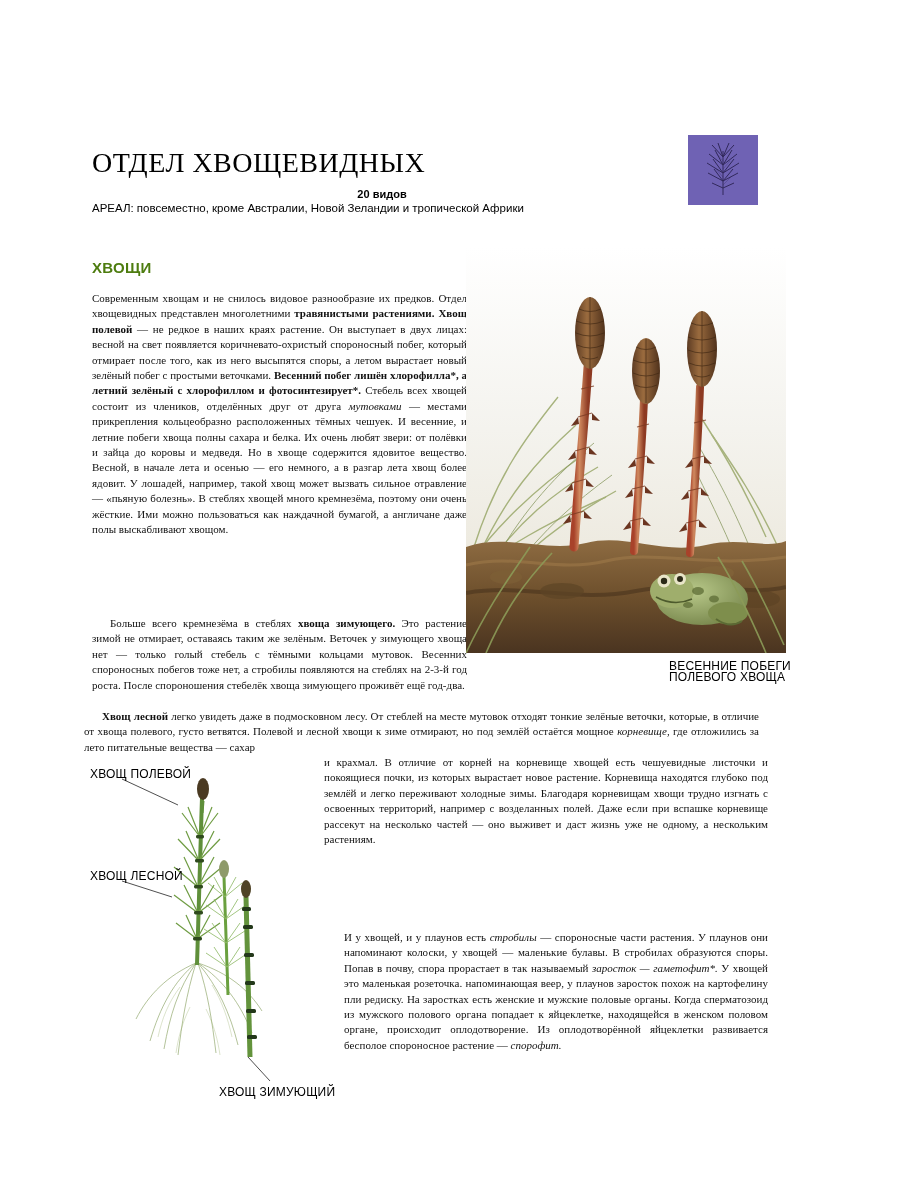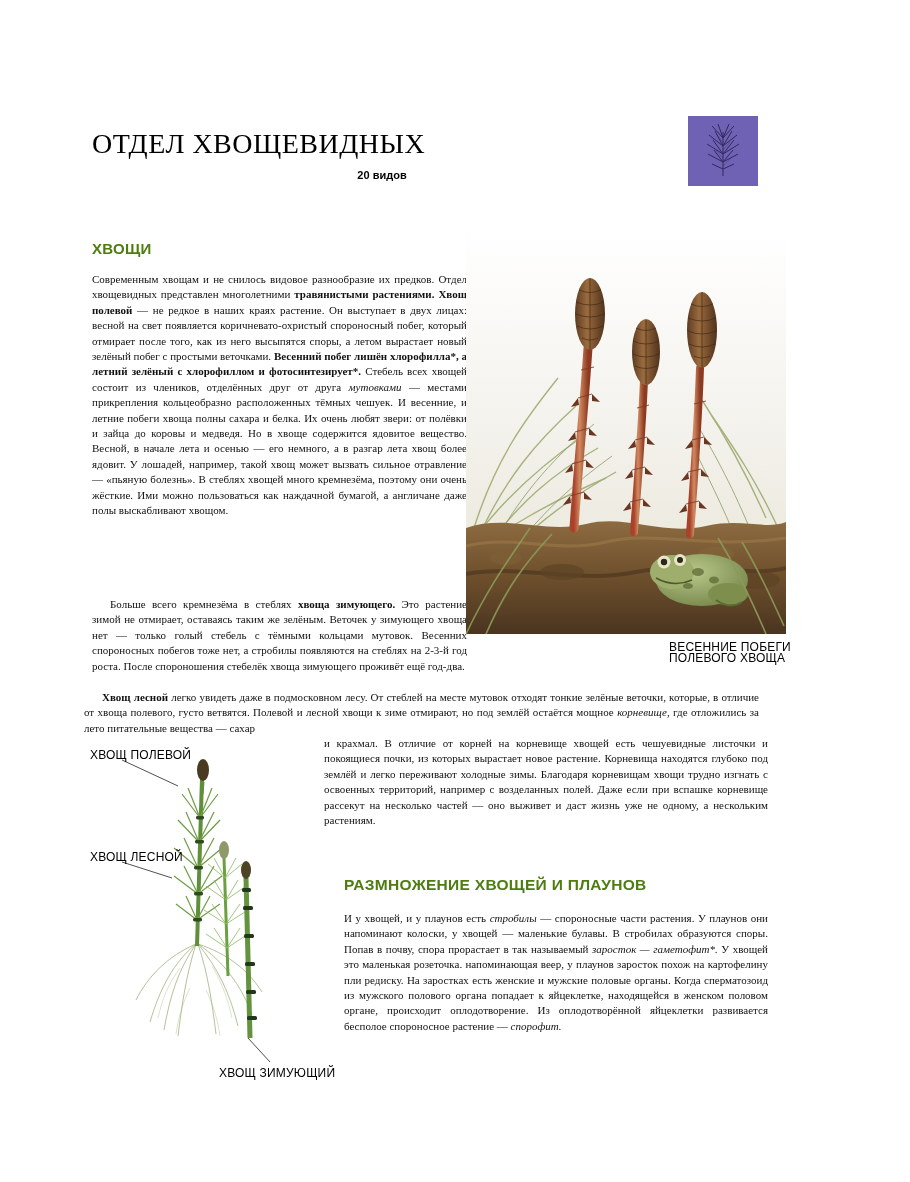--- a/index.html
+++ b/index.html
@@ -12,20 +12,21 @@
     height: 1182px;
     position: relative;
     font-family: "Liberation Serif", serif;
     color: #1a1a1a;
     overflow: hidden;
   }
 
   .page {
     position: absolute;
     inset: 0;
+    margin-top: 19px;
   }
 
   
   .title-block {
     position: absolute;
     left: 92px;
     top: 128px;
     width: 580px;
   }
   .main-title {
@@ -199,41 +200,41 @@
       </g>
       <g stroke="#3a3068" stroke-width="0.6" fill="none" opacity="0.6">
         <path d="M35 26 L28 18 M35 34 L42 26 M35 42 L27 33 M35 50 L43 42"></path>
       </g>
     </svg>
   </div>
 
   <div class="title-block">
     <h1 class="main-title">ОТДЕЛ ХВОЩЕВИДНЫХ</h1>
     <div class="species-count">20 видов</div>
+    <div class="areal">АРЕАЛ: повсеместно, кроме Австралии, Новой Зеландии и тропической Африки</div>
   </div>
 
   <div id="heading-hvoshi" class="section-heading">ХВОЩИ</div>
 
   <div id="para-1" class="col-text">
     <p class="rich"><span>Современным хвощам и не снилось видовое разнообразие их предков. Отдел хвощевидных представлен многолетними </span><b>травянистыми растениями.</b><span> </span><b>Хвощ полевой</b><span> — не редкое в наших краях растение. Он выступает в двух лицах: весной на свет появляется коричневато-охристый спороносный побег, который отмирает после того, как из него высыпятся споры, а летом вырастает новый зелёный побег с простыми веточками. </span><b>Весенний побег лишён хлорофилла*, а летний зелёный с хлорофиллом и фотосинтезирует*.</b><span> Стебель всех хвощей состоит из члеников, отделённых друг от друга </span><i>мутовками</i><span> — местами прикрепления кольцеобразно расположенных тёмных чешуек. И весенние, и летние побеги хвоща полны сахара и белка. Их очень любят звери: от полёвки и зайца до коровы и медведя. Но в хвоще содержится ядовитое вещество. Весной, в начале лета и осенью — его немного, а в разгар лета хвощ более ядовит. У лошадей, например, такой хвощ может вызвать сильное отравление — «пьяную болезнь». В стеблях хвощей много кремнезёма, поэтому они очень жёсткие. Ими можно пользоваться как наждачной бумагой, а англичане даже полы выскабливают хвощом.</span></p>
   </div>
 
   <div id="para-2" class="col-text">
     <p class="rich indent"><span>Больше всего кремнезёма в стеблях </span><b>хвоща зимующего.</b><span> Это растение зимой не отмирает, оставаясь таким же зелёным. Веточек у зимующего хвоща нет — только голый стебель с тёмными кольцами мутовок. Весенних спороносных побегов тоже нет, а стробилы появляются на стеблях на 2-3-й год роста. После спороношения стебелёк хвоща зимующего проживёт ещё год-два.</span></p>
   </div>
 
   <div id="para-3" class="col-text">
     <p class="rich indent"><b>Хвощ лесной</b><span> легко увидеть даже в подмосковном лесу. От стеблей на месте мутовок отходят тонкие зелёные веточки, которые, в отличие от хвоща полевого, густо ветвятся. Полевой и лесной хвощи к зиме отмирают, но под землёй остаётся мощное </span><i>корневище,</i><span> где отложились за лето питательные вещества — сахар</span></p>
   </div>
 
   <div id="para-4" class="col-text">
     <p class="rich"><span>и крахмал. В отличие от корней на корневище хвощей есть чешуевидные листочки и покоящиеся почки, из которых вырастает новое растение. Корневища находятся глубоко под землёй и легко переживают холодные зимы. Благодаря корневищам хвощи трудно изгнать с освоенных территорий, например с возделанных полей. Даже если при вспашке корневище рассекут на несколько частей — оно выживет и даст жизнь уже не одному, а нескольким растениям.</span></p>
   </div>
 
-  <div id="heading-razmnozhenie" class="section-heading">РАЗМНОЖЕНИЕ ХВОЩЕЙ И ПЛАУНОВ</div>
 
   <div id="para-5" class="col-text">
     <p class="rich"><span>И у хвощей, и у плаунов есть </span><i>стробилы</i><span> — спороносные части растения. У плаунов они напоминают колоски, у хвощей — маленькие булавы. В стробилах образуются споры. Попав в почву, спора прорастает в так называемый </span><i>заросток — гаметофит*.</i><span> У хвощей это маленькая розеточка. напоминающая веер, у плаунов заросток похож на картофелину пли редиску. На заростках есть женские и мужские половые органы. Когда сперматозоид из мужского полового органа попадает к яйцеклетке, находящейся в женском половом органе, происходит оплодотворение. Из оплодотворённой яйцеклетки развивается бесполое спороносное растение — </span><i>спорофит.</i></p>
   </div>
 
   <div class="photo">
     <svg width="320" height="406" viewBox="0 0 320 406" aria-hidden="true">
       <defs>
         <linearGradient id="sky" x1="0" y1="0" x2="0" y2="1">
           <stop offset="0%" stop-color="#ffffff"></stop>

